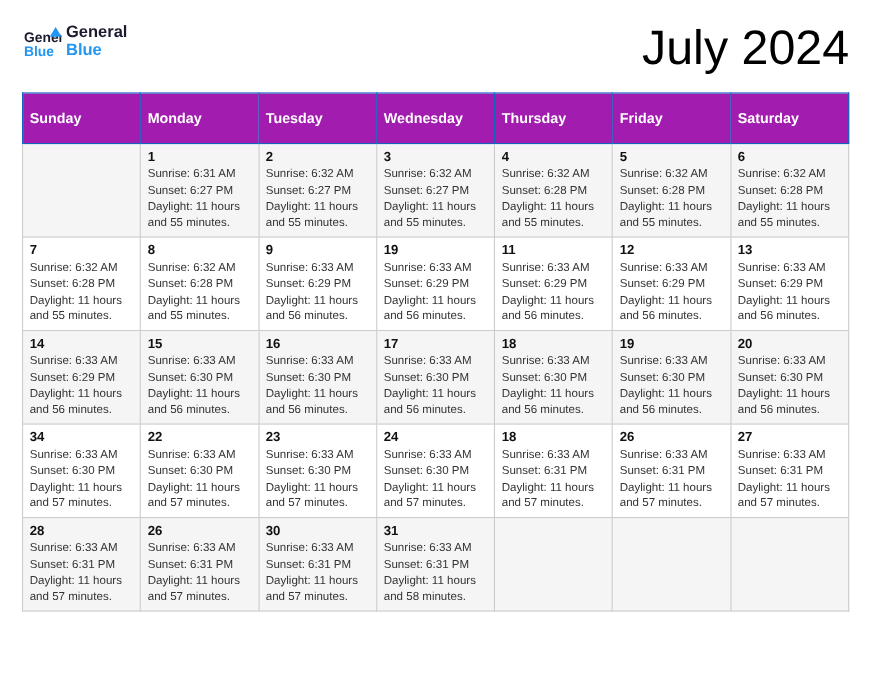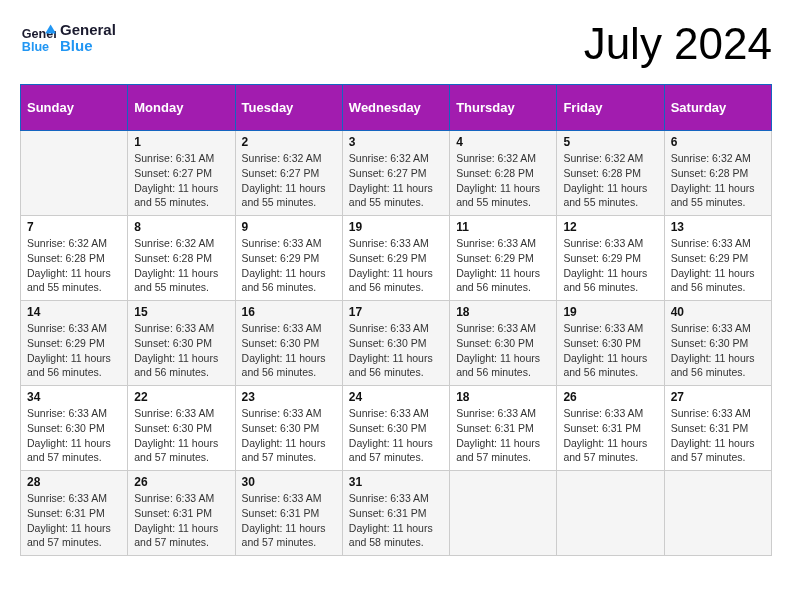--- a/index.html
+++ b/index.html
@@ -244,21 +244,21 @@
 and 56 minutes.</div>
         </td>
         <td>
           <div class="day-num">19</div>
           <div class="day-info" style="white-space: pre-line;">Sunrise: 6:33 AM
 Sunset: 6:30 PM
 Daylight: 11 hours
 and 56 minutes.</div>
         </td>
         <td>
-          <div class="day-num">40</div>
+          <div class="day-num">20</div>
           <div class="day-info" style="white-space: pre-line;">Sunrise: 6:33 AM
 Sunset: 6:30 PM
 Daylight: 11 hours
 and 56 minutes.</div>
         </td>
       </tr>
       <tr>
         <td>
           <div class="day-num">34</div>
           <div class="day-info" style="white-space: pre-line;">Sunrise: 6:33 AM

